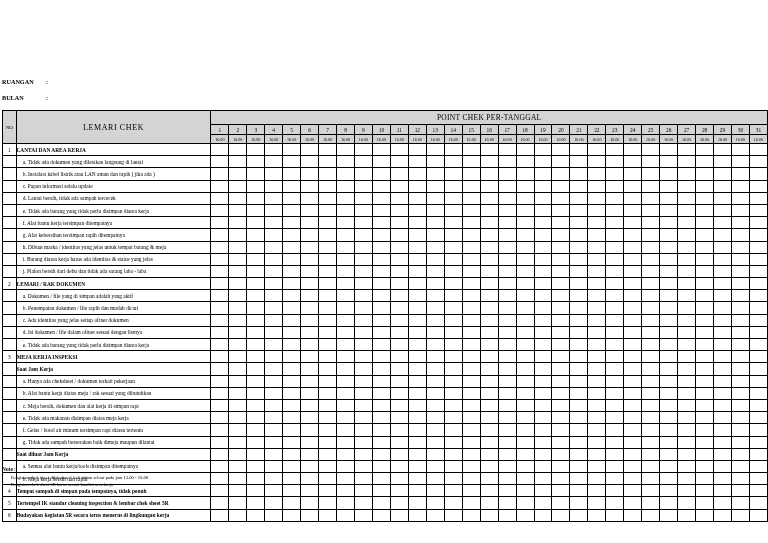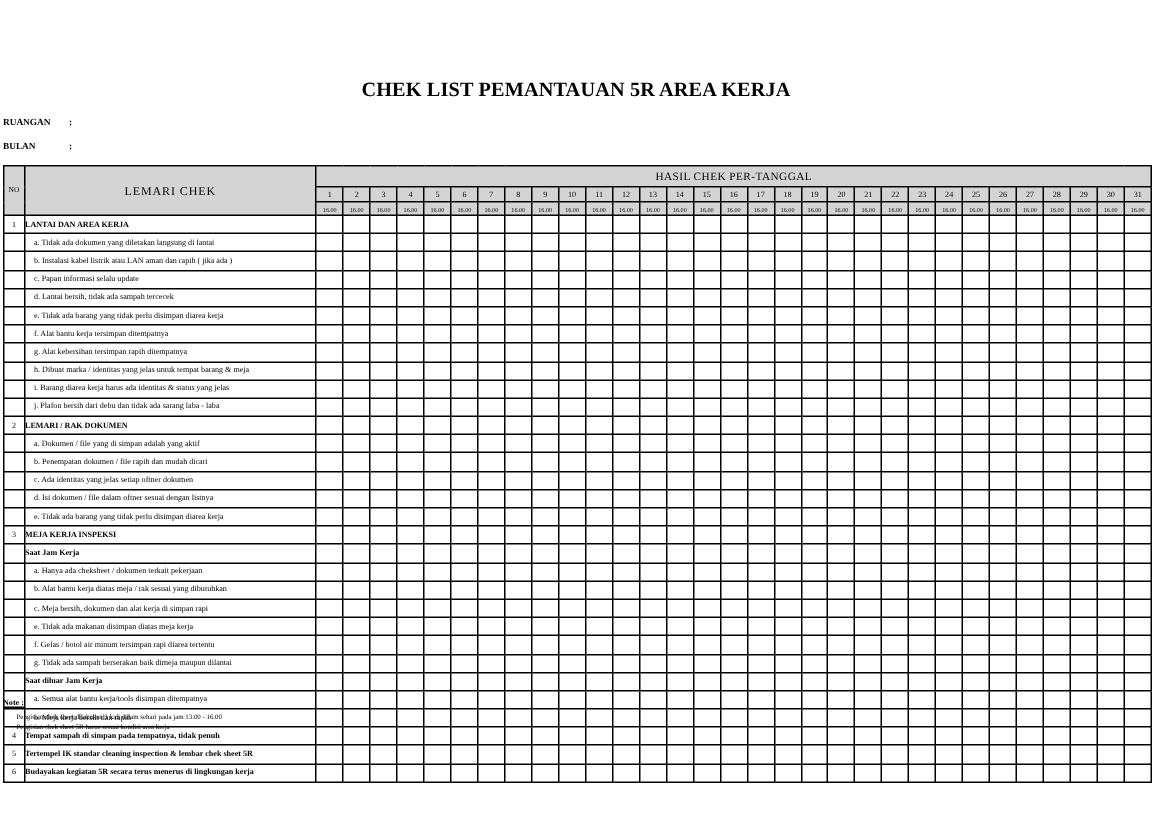--- a/index.html
+++ b/index.html
@@ -136,37 +136,36 @@
     font-size: 4.6px;
     padding-left: 9px;
     margin-top: 2.5px;
   }
 </style>
 </head>
 <body>
 
 <div class="page">
 
-  <div class="doc-title">CHEK LIST PEMANTAUAN 5R AREA KERJA</div>
 
   <div class="meta r1">
     <span class="lbl">RUANGAN</span><span class="colon">:</span>
     <span></span>
   </div>
   <div class="meta r2">
     <span class="lbl">BULAN</span><span class="colon">:</span>
     <span></span>
   </div>
 
   <table class="sheet">
     <thead>
       <tr>
         <th class="hdr hdr-no" rowspan="3">NO</th>
         <th class="hdr hdr-point" rowspan="3">LEMARI CHEK</th>
-        <th class="hdr hdr-group" id="group-header" colspan="31">HASIL CHEK PER-TANGGAL</th>
+        <th class="hdr hdr-group" id="group-header" colspan="31">POINT CHEK PER-TANGGAL</th>
       </tr>
       <tr id="days-row">
           <th class="hdr hdr-day daycol">1</th>
           <th class="hdr hdr-day daycol">2</th>
           <th class="hdr hdr-day daycol">3</th>
           <th class="hdr hdr-day daycol">4</th>
           <th class="hdr hdr-day daycol">5</th>
           <th class="hdr hdr-day daycol">6</th>
           <th class="hdr hdr-day daycol">7</th>
           <th class="hdr hdr-day daycol">8</th>

